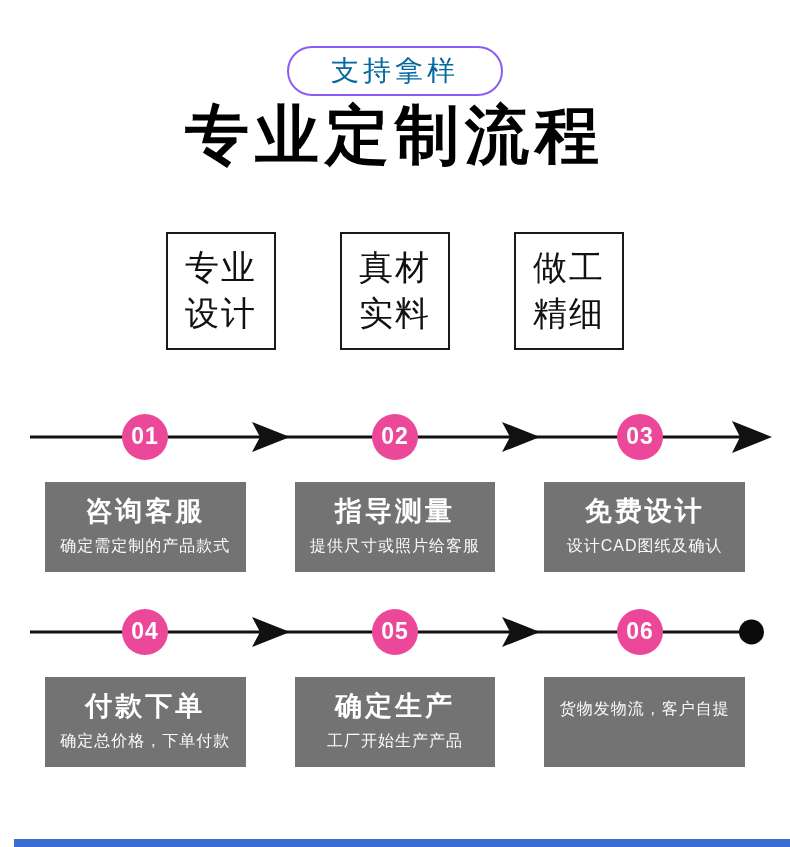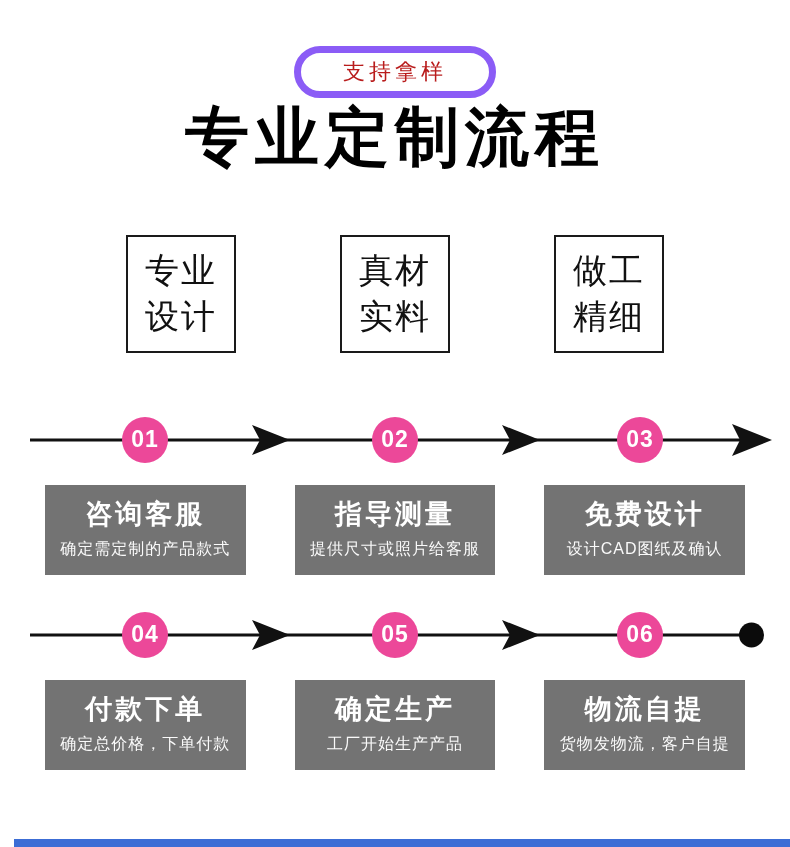--- a/index.html
+++ b/index.html
@@ -3,43 +3,43 @@
 <meta charset="utf-8">
 <style>
   * { margin:0; padding:0; box-sizing:border-box; }
   html,body { width:790px; height:847px; background:#ffffff; overflow:hidden; }
   body { font-family:"Liberation Sans","DejaVu Sans",sans-serif; position:relative; }
 
   
   .badge-wrap { text-align:center; padding-top:46px; }
   .badge {
     display:inline-block;
-    border:7px solid #8b5cf6;
-    color:#b91c1c;
-    font-size:22px;
+    border:2px solid #8b5cf6;
+    color:#0369a1;
+    font-size:28px;
     font-weight:500;
     letter-spacing:4px;
     padding:6px 42px;
     border-radius:28px;
     line-height:1.2;
   }
 
   
   .main-title {
     text-align:center;
     margin-top:4px;
     font-size:64px;
     font-weight:900;
     color:#000;
     letter-spacing:6px;
     line-height:1.1;
   }
 
   
-  .features { display:flex; justify-content:center; gap:104px; margin-top:62px; }
+  .features { display:flex; justify-content:center; gap:64px; margin-top:62px; }
   .feature-box {
     width:110px;
     height:118px;
     border:2px solid #1a1a1a;
     display:flex;
     flex-direction:column;
     align-items:center;
     justify-content:center;
     font-size:34px;
     color:#111;
@@ -174,18 +174,17 @@
 <div class="steps-row">
   <div class="step-box">
     <div class="step-title">付款下单</div>
     <div class="step-desc">确定总价格，下单付款</div>
   </div>
   <div class="step-box">
     <div class="step-title">确定生产</div>
     <div class="step-desc">工厂开始生产产品</div>
   </div>
   <div class="step-box">
-    <div class="step-title">物流自提</div>
     <div class="step-desc">货物发物流，客户自提</div>
   </div>
 </div>
 
 <div class="bottom-bar"></div>
 
 </body></html>

